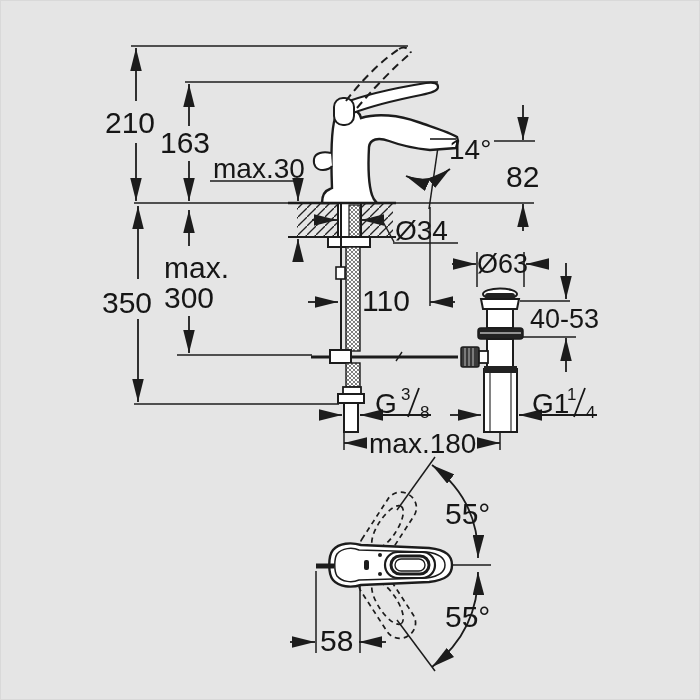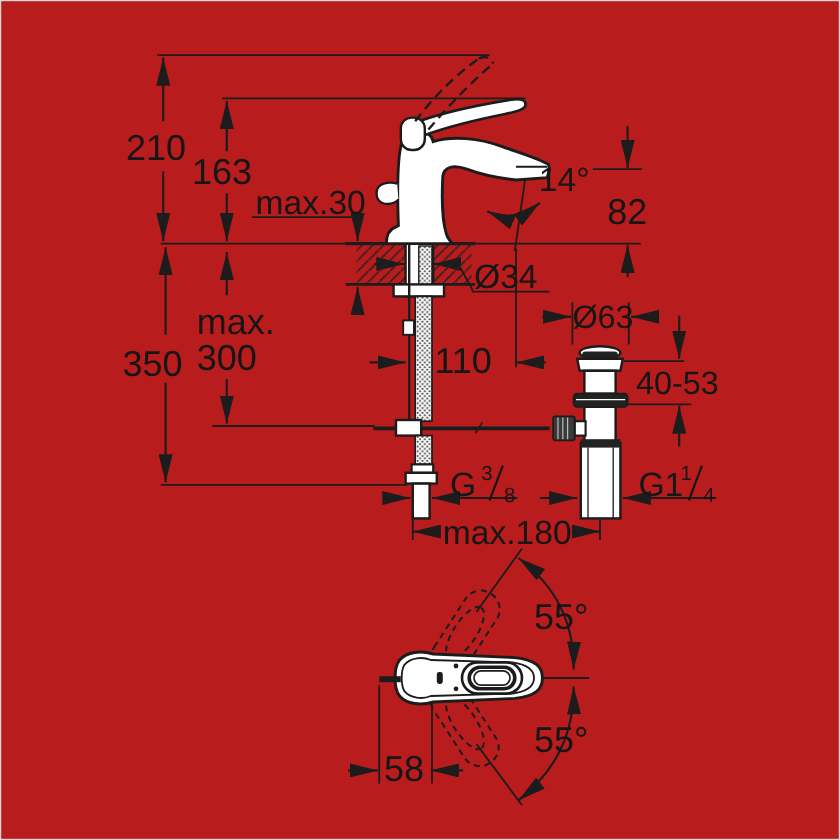--- a/index.html
+++ b/index.html
@@ -1,16 +1,16 @@
 <!DOCTYPE html>
 <html><head>
 <meta charset="utf-8">
 <style>
   html,body{margin:0;padding:0;background:#ffffff;}
-  .frame{width:698px;height:698px;border:1px solid #d9d9d9;box-sizing:content-box;background:#b91c1c;}
+  .frame{width:698px;height:698px;border:1px solid #d9d9d9;box-sizing:content-box;background:#e5e5e5;}
   svg{display:block;}
   text{font-family:"Liberation Sans","DejaVu Sans",sans-serif;fill:#161616;}
   .dim{font-size:30px;}
   .dim28{font-size:28px;}
   .dim27{font-size:27px;}
   .frac{font-size:17px;}
   .gbig{font-size:28px;}
 </style>
 </head>
 <body>

